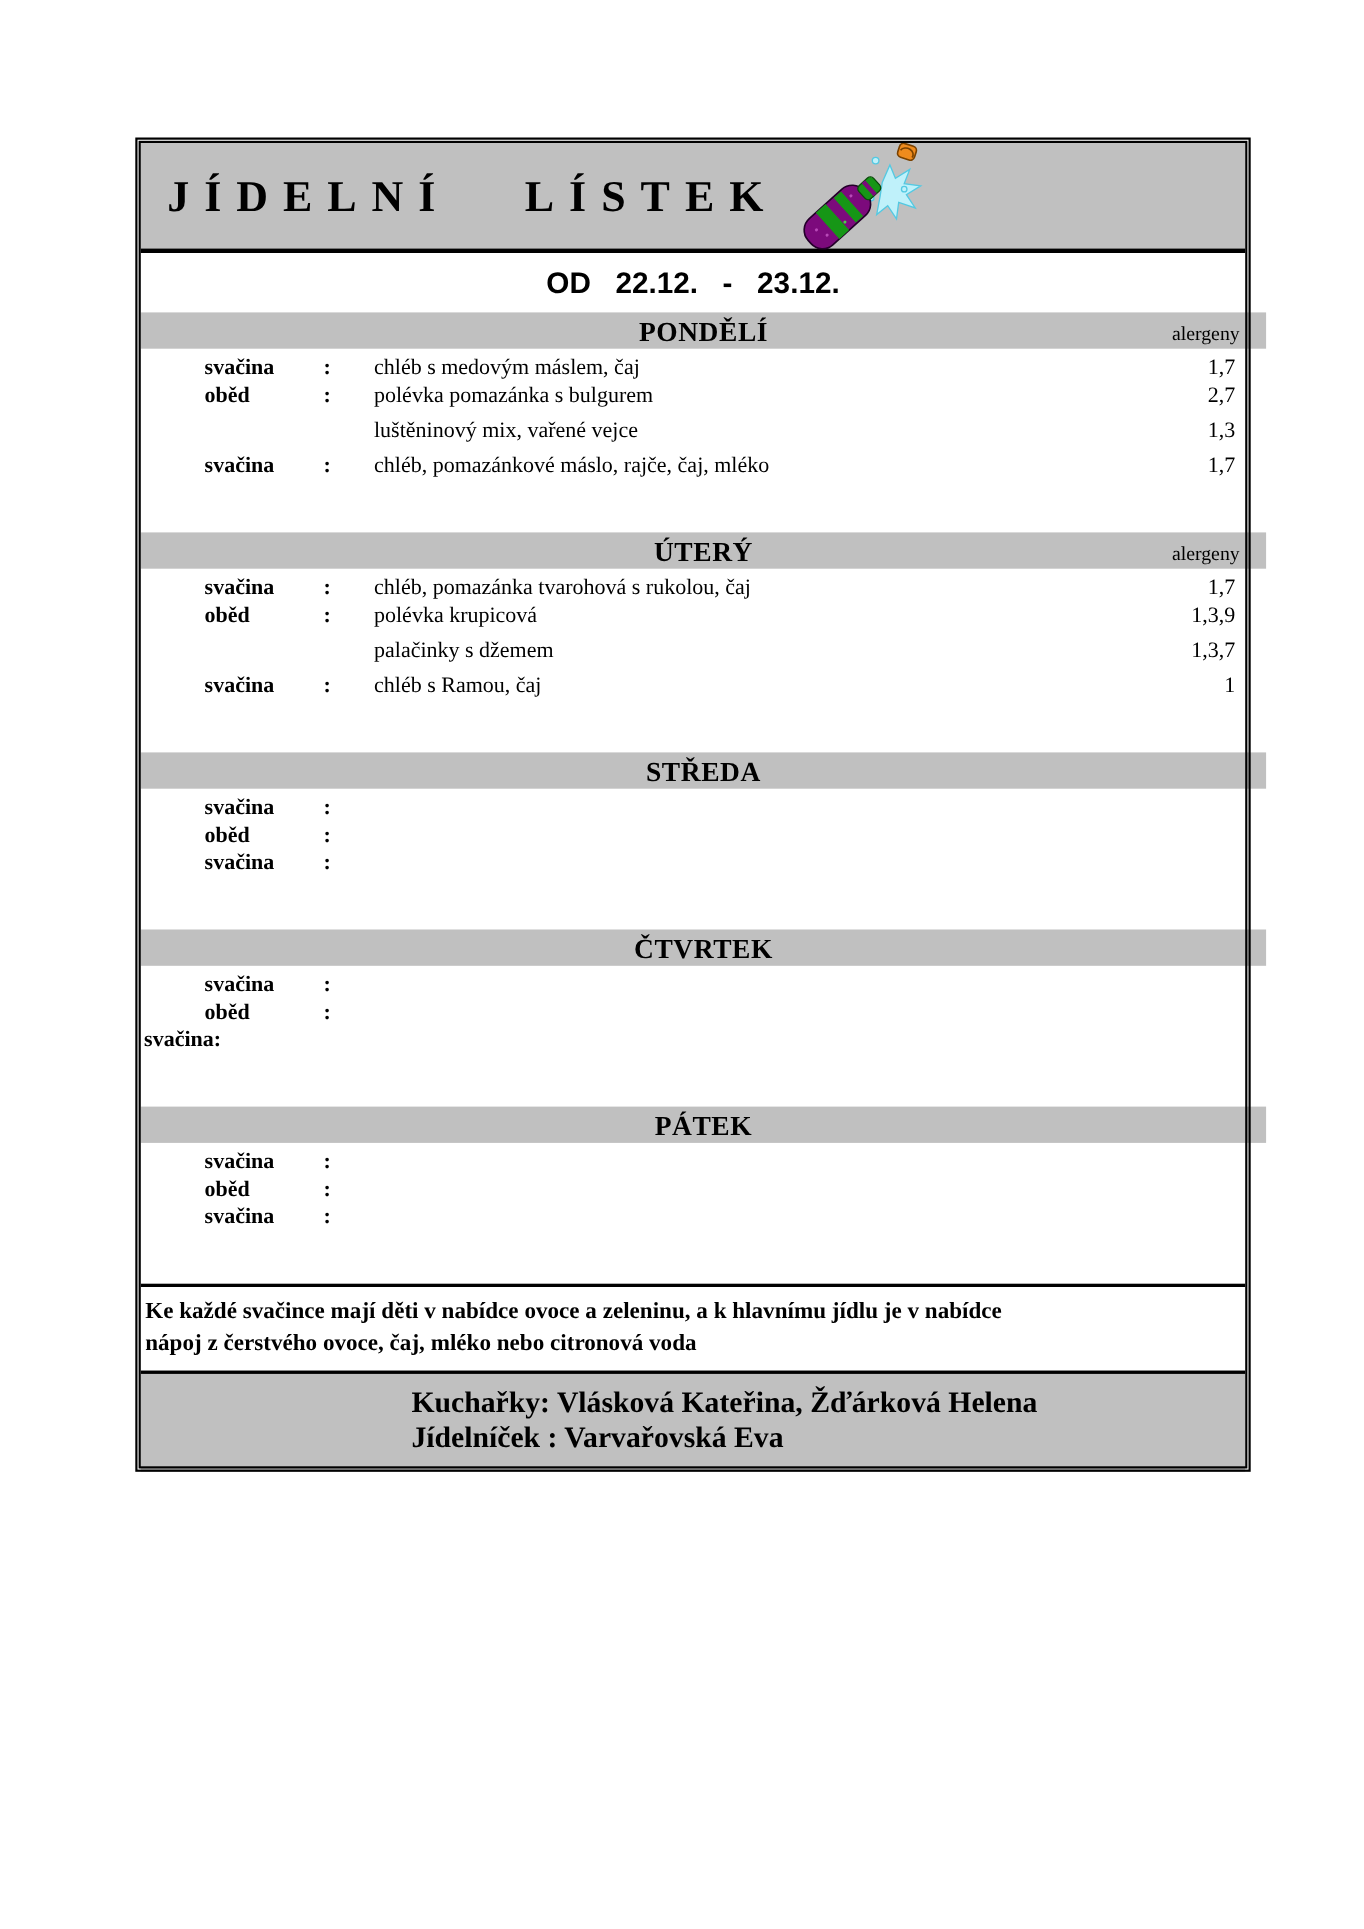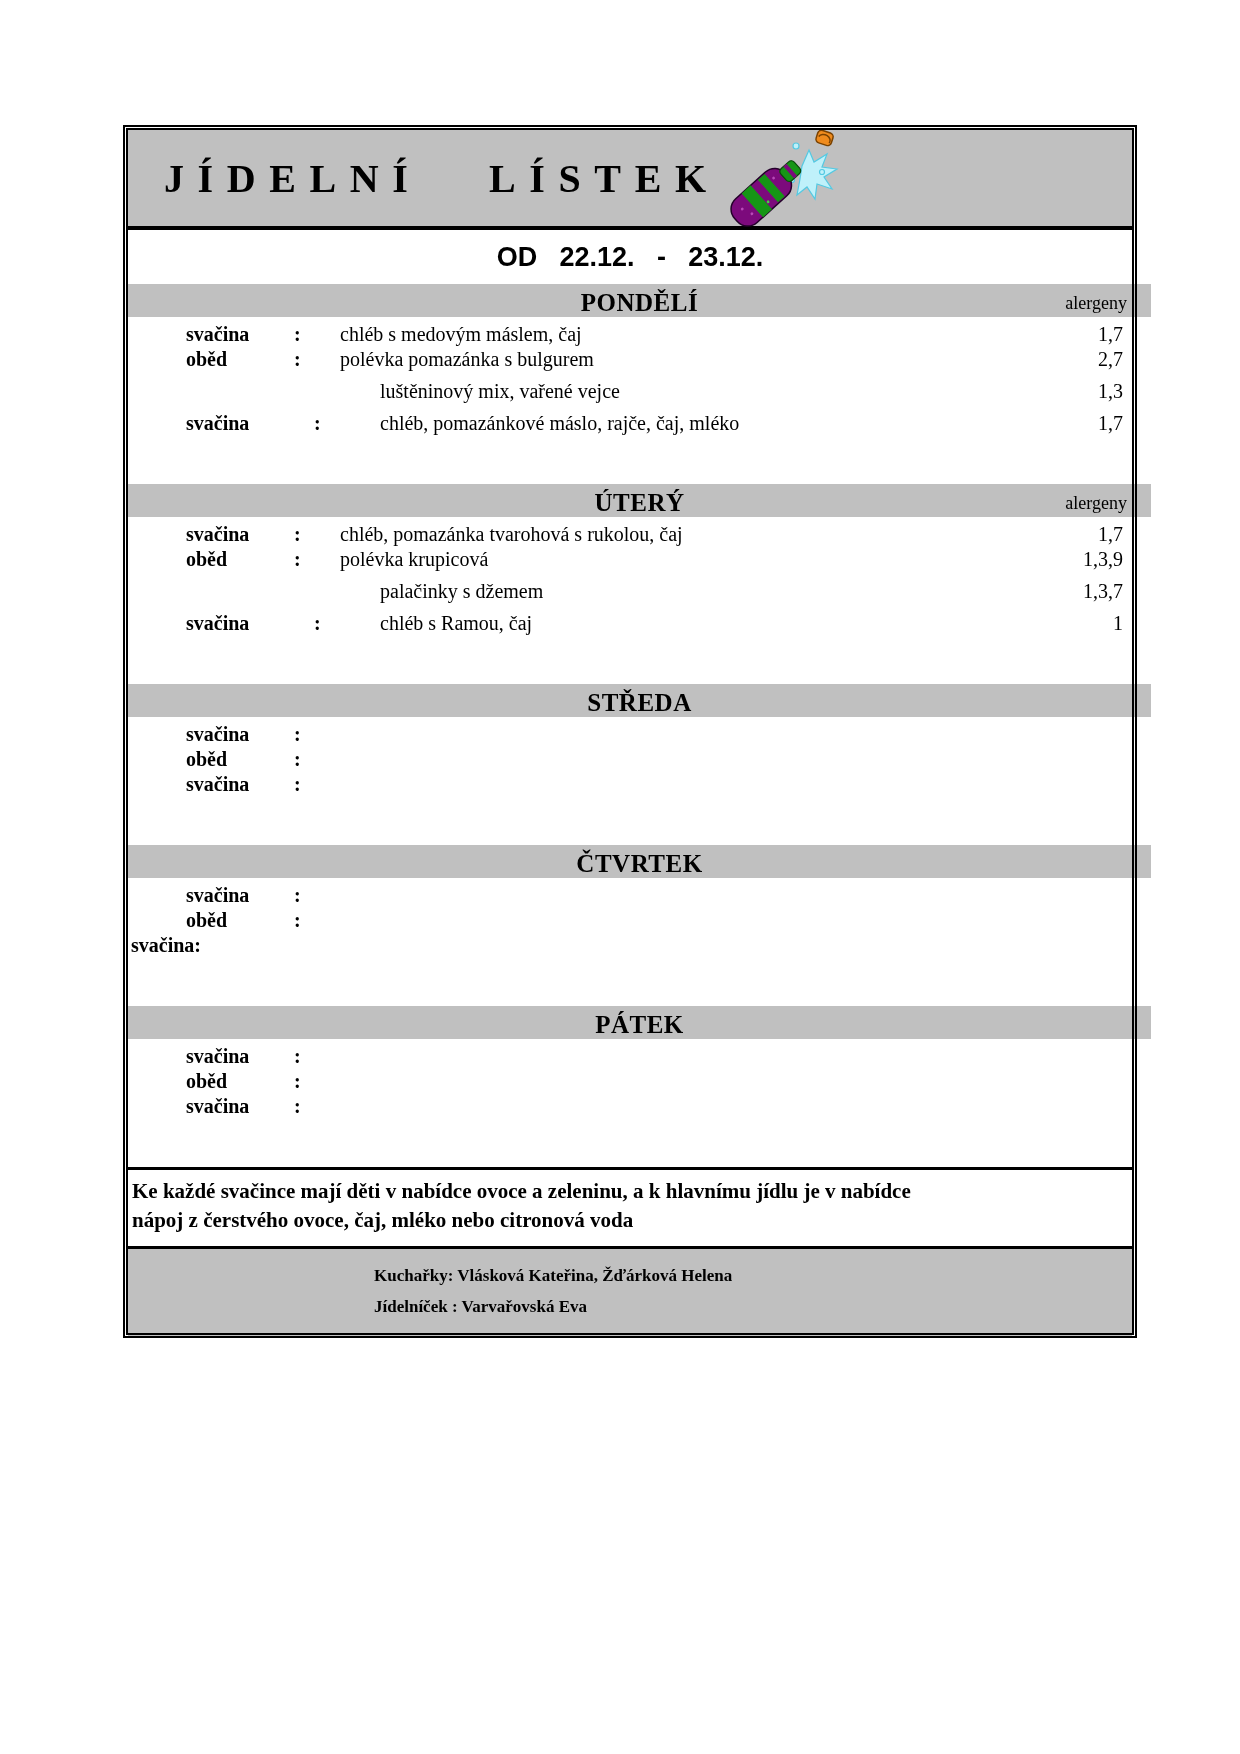--- a/index.html
+++ b/index.html
@@ -30,21 +30,21 @@
     height:96px;
     background:#c0c0c0;
     border-bottom:4px solid #000;
     display:flex; align-items:center;
   }
   .doc-title{
     font-size:40px;
     font-weight:bold;
     letter-spacing:0.34em;
     word-spacing:1.1em;
-    padding-left:36px;
+    padding-left:24px;
     white-space:nowrap;
   }
   .popper{
     position:absolute;
     left:600px; top:-2px;
     width:112px; height:104px;
   }
   .date-row{
     height:54px;
     display:flex; align-items:center; justify-content:center;
@@ -80,39 +80,39 @@
     padding-right:9px;
     font-size:20px;
     line-height:25px;
   }
   .menu-row .row-label{ font-weight:bold; white-space:nowrap; }
   .menu-row .row-colon{ font-weight:bold; }
   .menu-row .row-text{ white-space:nowrap; }
   .menu-row .row-allergens{ text-align:right; }
   .sp-first{ margin-top:5px; }
   .sp-gap{ }
-  .sp-cont{ margin-top:7px;gap:20px; }
+  .sp-cont{ margin-top:7px; }
   .menu-row.flush{
     padding-left:3px;
     grid-template-columns:auto 16px 1fr auto;
   }
   
   .note-box{
     border-top:3px solid #000;
     padding:7px 10px 11px 4px;
     font-weight:bold;
     font-size:21px;
     line-height:29px;
   }
   .footer-bar{
     background:#c0c0c0;
     border-top:3px solid #000;
     padding:11px 10px 16px 246px;
     font-weight:bold;
-    font-size:17px;
+    font-size:27px;
     line-height:31px;
   }
 </style>
 </head>
 <body>
 
 <div class="page">
   <div class="page-border"></div>
 
   <div class="title-bar">

